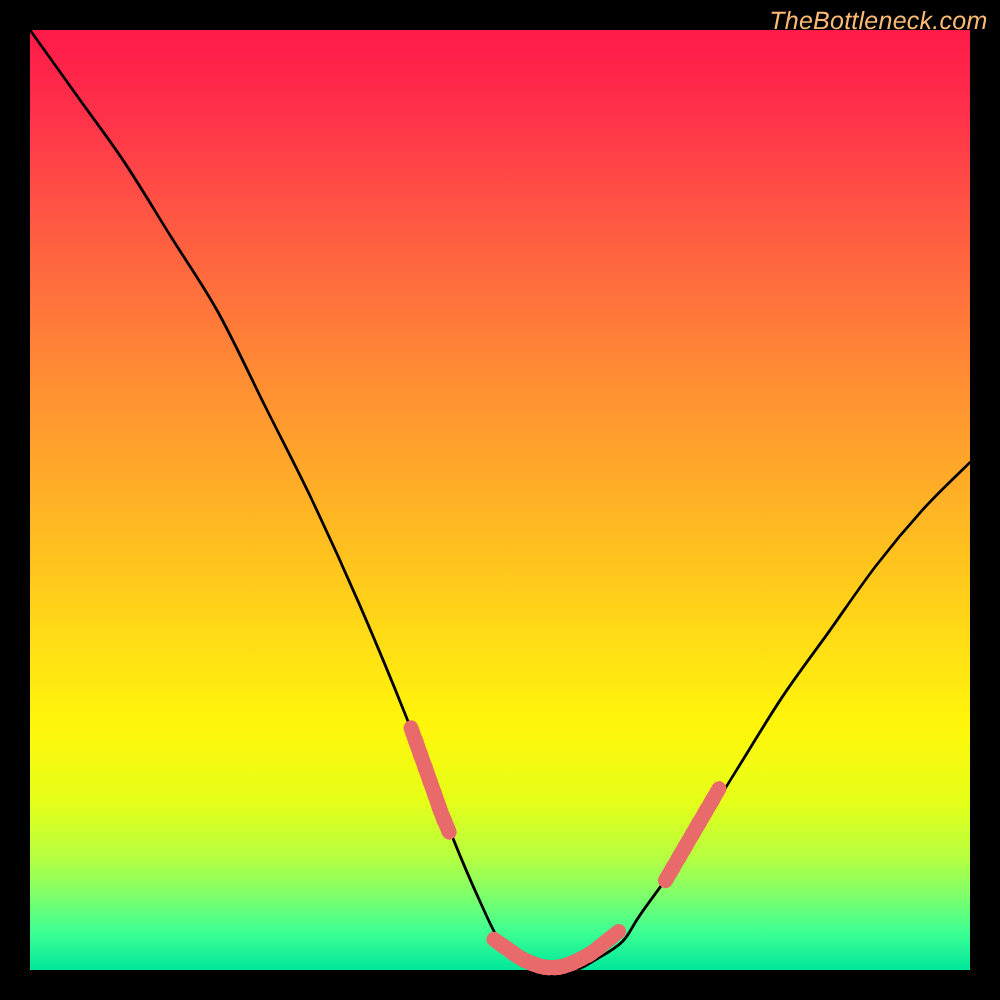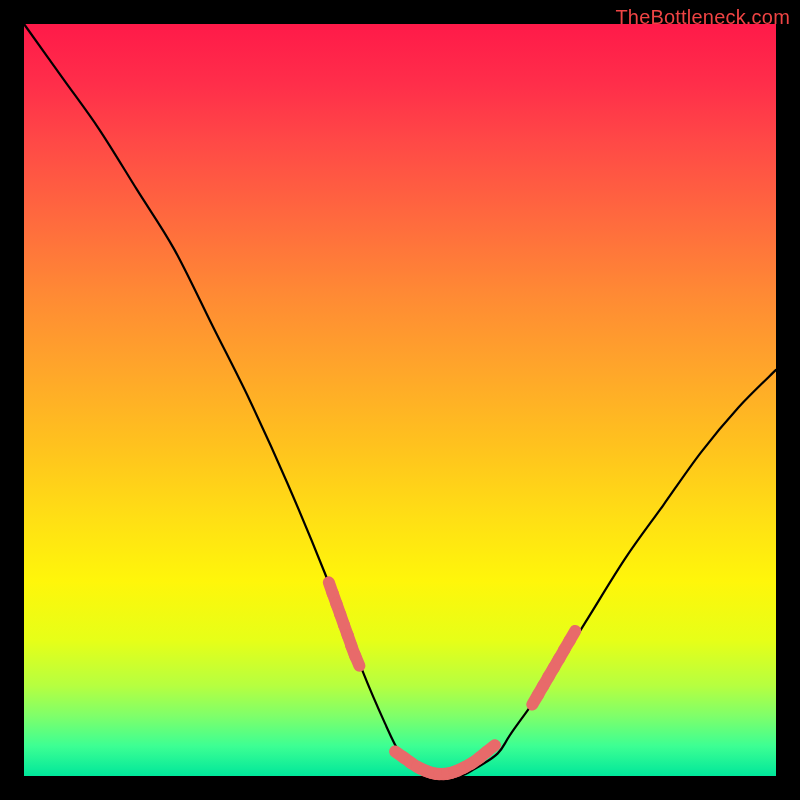--- a/index.html
+++ b/index.html
@@ -44,23 +44,24 @@
     left: 0;
     top: 0;
     width: 100%;
     height: 100%;
     overflow: visible;
   }
   .attribution {
     position: absolute;
     top: 6px;
     right: 10px;
-    color: #ef4444;
+    color: #fdba74;
     font-size: 20px;
     letter-spacing: 0.2px;
+    font-style: italic;
   }
 </style>
 </head>
 <body>
 
 <div class="stage">
 
   <div class="plot-area">
 
     <svg class="curve-svg" viewBox="0 0 752 752" preserveAspectRatio="none">

